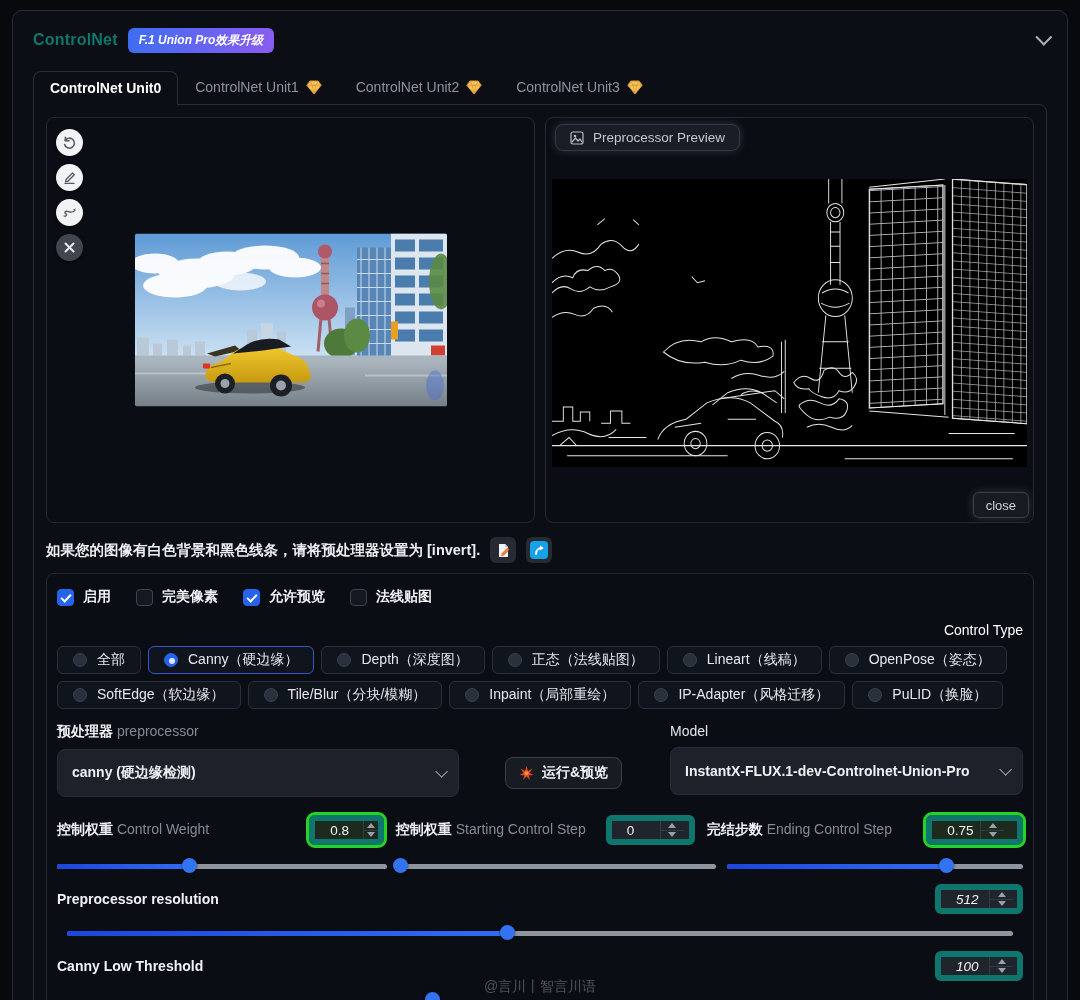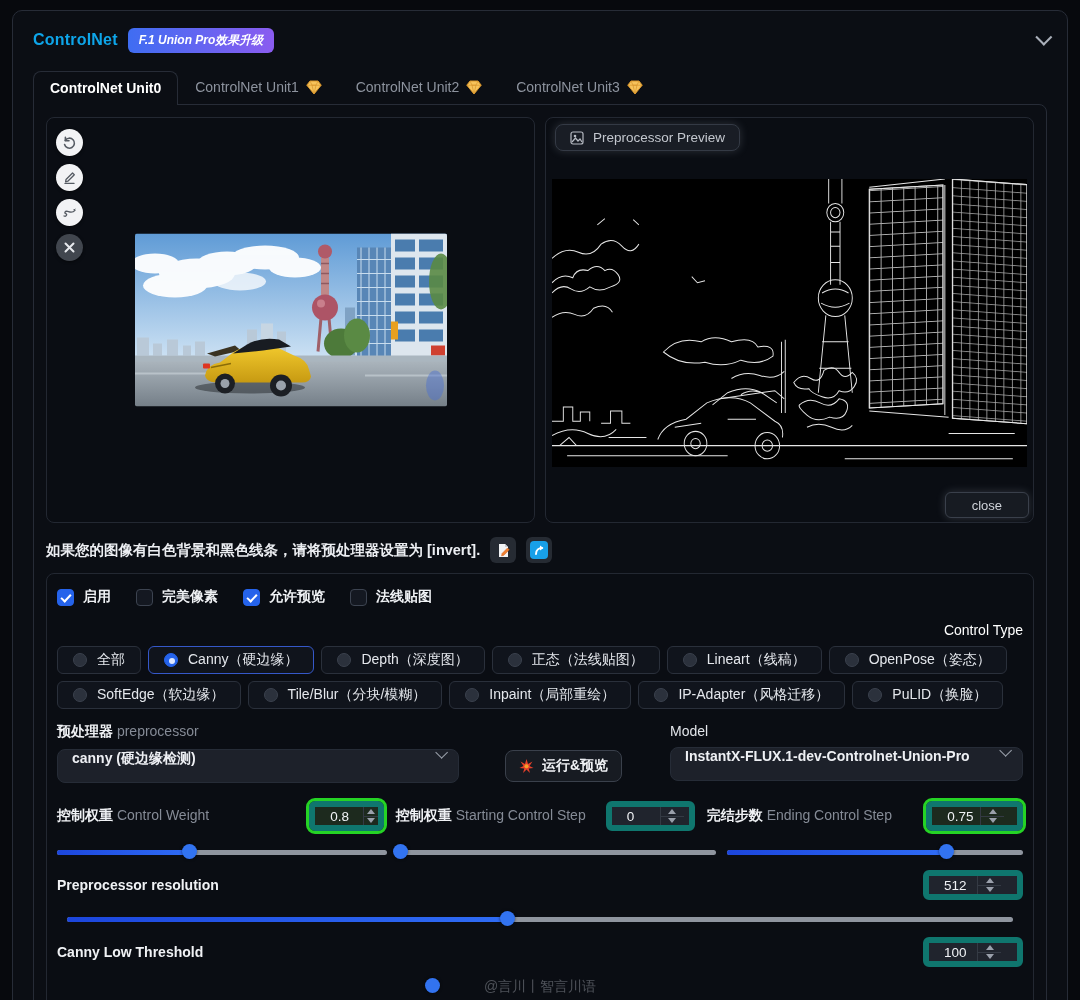--- a/index.html
+++ b/index.html
@@ -4,21 +4,21 @@
 <style>
   * { margin:0; padding:0; box-sizing:border-box; }
   html,body { width:1080px; height:1000px; overflow:hidden; background:#07090d; }
   body { font-family:"Liberation Sans","DejaVu Sans",sans-serif; color:#e8eaee; font-size:14px; }
 
   .panel { position:absolute; left:12px; top:10px; width:1056px; height:1080px;
            border:1px solid #272c37; border-radius:10px; background:#0b0e14; padding:14px 20px 0 20px; }
 
   
   .hdr { display:flex; align-items:center; height:30px; }
-  .hdr-title { font-weight:bold; font-size:16px; color:#0ea5e9; letter-spacing:.2px; }
+  .hdr-title { font-weight:bold; font-size:16px; color:#0f766e; letter-spacing:.2px; }
   .hdr-badge { margin-left:10px; font-size:12px; font-style:italic; font-weight:bold; color:#fff;
                padding:4px 11px; border-radius:6px;
                background:linear-gradient(90deg,#3f6df2,#8a5cf0); }
   .hdr-caret { margin-left:auto; width:12px; height:12px; border-right:2px solid #aab0ba;
                border-bottom:2px solid #aab0ba; transform:rotate(45deg) translateY(-4px); cursor:pointer; }
 
   
   .tabs { display:flex; align-items:flex-end; margin-top:16px; height:33px; position:relative; z-index:2; }
   .tab { display:flex; align-items:center; gap:7px; padding:8px 16px 9px 16px; font-size:14px;
          color:#8d939e; cursor:pointer; border:1px solid transparent; border-bottom:none; }
@@ -41,21 +41,21 @@
   .tool-btn.dark { background:#41464e; }
 
   .src-img { position:absolute; left:50%; top:50%; transform:translate(-50%,-50%);
              width:312px; height:173px; border-radius:2px; overflow:hidden; }
 
   .pv-tab { position:absolute; left:9px; top:6px; display:flex; align-items:center; gap:9px;
             height:27px; padding:0 14px; background:#191d25; border:1px solid #343a45; border-radius:8px;
             color:#c3c7ce; font-size:13.5px; box-shadow:0 0 10px rgba(200,210,230,.18); cursor:pointer; }
   .canny-img { position:absolute; left:6px; top:61px; width:calc(100% - 12px); height:288px;
                background:#000; }
-  .close-btn { position:absolute; right:4px; bottom:4px; height:26px; padding:0 26px;
+  .close-btn { position:absolute; right:4px; bottom:4px; height:26px; padding:0 12px;
                background:#171b22; border:1px solid #3a404b; border-radius:6px; color:#cfd3d9;
                font-size:13px; cursor:pointer; box-shadow:0 0 10px rgba(200,210,230,.2); }
 
   
   .invert-row { display:flex; align-items:center; gap:10px; margin:14px 0 10px 0; }
   .invert-text { font-weight:bold; font-size:14.5px; color:#eceef2; }
   .mini-btn { width:26px; height:26px; border-radius:6px; background:#262b33; border:none;
               display:flex; align-items:center; justify-content:center; cursor:pointer; }
 
   
@@ -82,21 +82,21 @@
   .radio-opt.sel .dot::after { content:""; position:absolute; left:4px; top:4px; width:6px; height:6px;
                                border-radius:50%; background:#dfe8ff; }
 
   .sel-row { display:flex; margin-top:14px; }
   .sel-col-l { width:565px; }
   .sel-col-r { flex:1; margin-left:48px; }
   .lbl-zh { font-weight:bold; color:#f0f2f5; }
   .lbl-en { color:#7e audace8590; }
   .lbl-en { color:#858b96; }
   .sel-line { display:flex; align-items:center; gap:46px; margin-top:8px; }
-  .dropdown { display:flex; height:34px; background:#1d212a; border:1px solid #262c37;
+  .dropdown { display:flex; align-items:center; height:48px; background:#1d212a; border:1px solid #262c37;
               border-radius:8px; padding:0 14px; cursor:pointer; flex:1; }
   .dropdown .dd-val { font-weight:bold; font-size:14px; color:#eef0f4; }
   .dd-caret { margin-left:auto; width:9px; height:9px; border-right:1.8px solid #9aa0ab;
               border-bottom:1.8px solid #9aa0ab; transform:rotate(45deg) translateY(-3px); }
   .run-btn { display:flex; align-items:center; gap:8px; height:32px; padding:0 13px; background:#171b22;
              border:1px solid #3a404b; border-radius:8px; color:#f0f2f5; font-weight:bold; font-size:14px;
              cursor:pointer; white-space:nowrap;justify-content:space-between; }
 
   
   .param-row { display:flex; align-items:center; margin-top:18px; }
@@ -118,21 +118,21 @@
   .slider-row3 { display:flex; gap:11px; margin-top:13px; }
   .slider { position:relative; height:16px; }
   .slider .track { position:absolute; left:0; right:0; top:6px; height:5px; border-radius:3px; background:#8f959f; }
   .slider .fill { position:absolute; left:0; top:6px; height:5px; border-radius:3px;
                   background:linear-gradient(90deg,#1c46dd,#2f6cf5); }
   .slider .handle { position:absolute; top:0; width:15px; height:15px; margin-left:-7px; border-radius:50%;
                     background:#3273f0; box-shadow:0 0 3px rgba(0,0,0,.6); cursor:grab; }
 
   .big-param { margin-top:10px; }
   .big-param .bp-head { display:flex; align-items:center; }
-  .big-param .bp-head .num-box { margin-left:auto; width:100px; }
+  .big-param .bp-head .num-box { margin-left:auto; width:88px;font-style:italic; }
   .big-param .slider { margin:11px 10px 0 10px; }
 
   .watermark { position:absolute; left:50%; top:978px; transform:translateX(-50%);
                color:rgba(160,165,172,.45); font-size:14px; z-index:9; white-space:nowrap; }
 
   svg { display:block; }
 </style>
 </head>
 <body>
 

